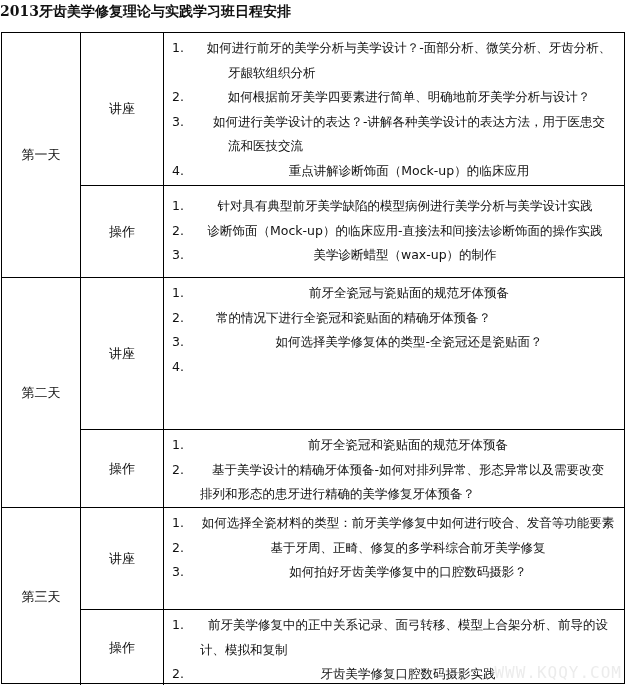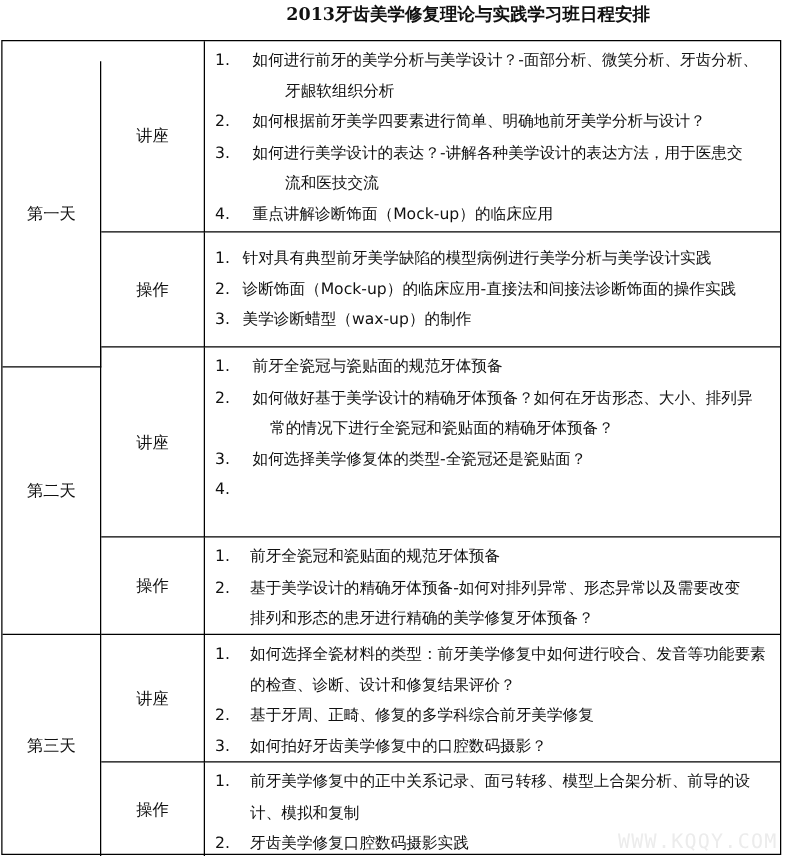--- a/index.html
+++ b/index.html
@@ -1,53 +1,53 @@
 <!DOCTYPE html>
 <html><head>
 <meta charset="utf-8">
 <style>
   html, body { margin:0; padding:0; background:#ffffff; }
   body { width:628px; height:685px; position:relative; overflow:hidden;
          font-family:"DejaVu Sans", "Liberation Sans", sans-serif; color:#111; }
-  .title { position:absolute; left:0; top:3px; width:520px; text-align:right;
+  .title { position:absolute; left:0; top:3px; width:520px; text-align:left;
            font-family:"DejaVu Serif", "Liberation Serif", serif; font-weight:bold;
            font-size:14px; letter-spacing:0px; }
   .tbl { position:absolute; left:1px; top:32px; width:624px; height:652px;
          border:1.5px solid #000; box-sizing:border-box; }
   .day { position:absolute; left:0; width:79px; border-bottom:1.5px solid #000;
          display:flex; align-items:center; justify-content:center; font-size:13px;
          box-sizing:border-box; border-right:1.5px solid #000; }
   .day:last-of-type { border-bottom:none; }
   .type { position:absolute; left:79px; width:83px; border-bottom:1.5px solid #000;
           display:flex; align-items:center; justify-content:center; font-size:13px;
           box-sizing:border-box; border-right:1.5px solid #000; }
   .content { position:absolute; left:162px; right:0; border-bottom:1.5px solid #000;
              box-sizing:border-box; padding:3px 8px 0 8px; font-size:12.5px; }
   .nob { border-bottom:none; }
   .item { position:relative; line-height:24.5px; }
   .num { position:absolute; left:0; top:0; }
-  .txt { display:block; }
+  .txt { display:block;text-align:center; }
   .item.indent-a .txt { padding-left:30px; text-indent:0; }
   .item.indent-a .cont { padding-left:56px; display:block; }
   .item.indent-b .txt { padding-left:22px; }
   .item.indent-c .txt { padding-left:30px; }
   .item.indent-c .cont { padding-left:44px; display:block; }
   .item.indent-d .txt { padding-left:28px; }
   .item.indent-d .cont { padding-left:28px; display:block; }
   .watermark { position:absolute; right:6px; bottom:3px; font-family:"DejaVu Sans Mono", monospace;
                font-size:16px; color:#ececec; letter-spacing:1px; }
 </style>
 </head>
 <body>
 
 <div class="title">2013牙齿美学修复理论与实践学习班日程安排</div>
 
 <div class="tbl">
 
-  <div class="day" style="top:16px;height:245px;text-align:center;">第一天</div>
+  <div class="day" style="top:0;height:245px;text-align:center;">第一天</div>
   <div class="type" style="top:0;height:153px;">讲座</div>
   <div class="content" style="top:0;height:153px;">
     <div class="item indent-a">
       <span class="num">1.</span>
       <span class="txt">如何进行前牙的美学分析与美学设计？-面部分析、微笑分析、牙齿分析、</span>
       <span class="cont">牙龈软组织分析</span>
     </div>
     <div class="item indent-a">
       <span class="num">2.</span>
       <span class="txt">如何根据前牙美学四要素进行简单、明确地前牙美学分析与设计？</span>
@@ -81,21 +81,20 @@
 
   <div class="day" style="top:245px;height:230px;">第二天</div>
   <div class="type" style="top:245px;height:152px;">讲座</div>
   <div class="content" style="top:245px;height:152px;">
     <div class="item indent-c">
       <span class="num">1.</span>
       <span class="txt">前牙全瓷冠与瓷贴面的规范牙体预备</span>
     </div>
     <div class="item indent-c">
       <span class="num">2.</span>
-      <span class="txt">如何做好基于美学设计的精确牙体预备？如何在牙齿形态、大小、排列异</span>
       <span class="cont">常的情况下进行全瓷冠和瓷贴面的精确牙体预备？</span>
     </div>
     <div class="item indent-c">
       <span class="num">3.</span>
       <span class="txt">如何选择美学修复体的类型-全瓷冠还是瓷贴面？</span>
     </div>
     <div class="item indent-c">
       <span class="num">4.</span>
     </div>
   </div>
@@ -112,21 +111,20 @@
       <span class="cont">排列和形态的患牙进行精确的美学修复牙体预备？</span>
     </div>
   </div>
 
   <div class="day" style="top:475px;height:177px;border-bottom:none;">第三天</div>
   <div class="type" style="top:475px;height:102px;">讲座</div>
   <div class="content" style="top:475px;height:102px;">
     <div class="item indent-d">
       <span class="num">1.</span>
       <span class="txt">如何选择全瓷材料的类型：前牙美学修复中如何进行咬合、发音等功能要素</span>
-      <span class="cont">的检查、诊断、设计和修复结果评价？</span>
     </div>
     <div class="item indent-d">
       <span class="num">2.</span>
       <span class="txt">基于牙周、正畸、修复的多学科综合前牙美学修复</span>
     </div>
     <div class="item indent-d">
       <span class="num">3.</span>
       <span class="txt">如何拍好牙齿美学修复中的口腔数码摄影？</span>
     </div>
   </div>

